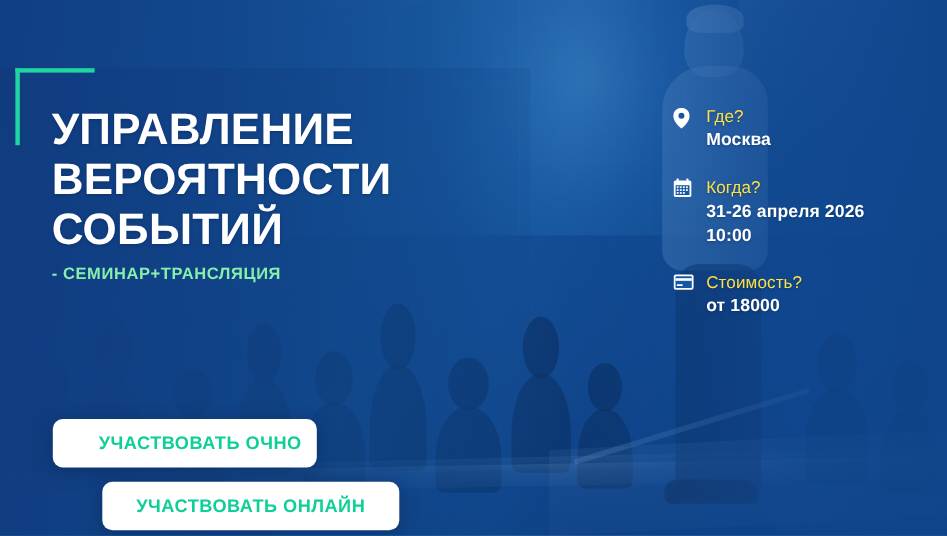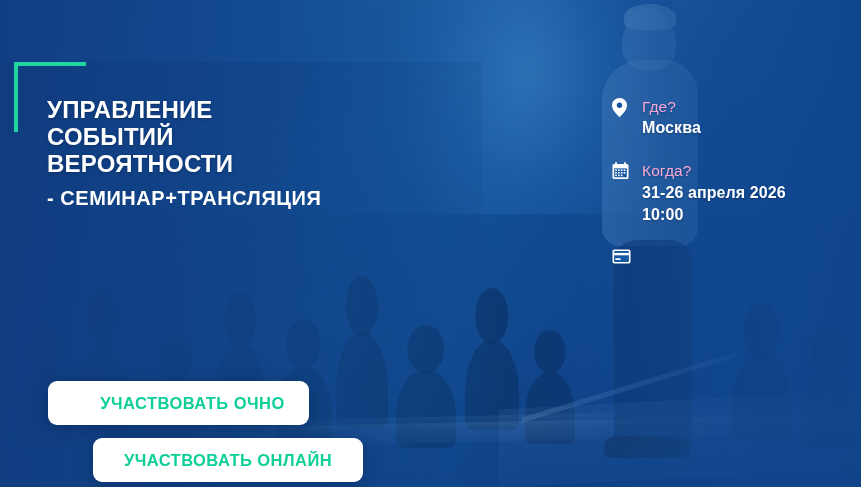--- a/index.html
+++ b/index.html
@@ -154,70 +154,70 @@
     width:72px; height:70px;
     border-top:4px solid #1fd6a0;
     border-left:4px solid #1fd6a0;
     z-index:4;
   }
 
   .left-block {
     position:absolute; left:47px; top:96px; width:330px; z-index:5;
   }
   .title {
-    font-size:24px;
+    font-size:40px;
     font-weight:bold;
     line-height:1.135;
     letter-spacing:.2px;
     color:#ffffff;
     text-transform:uppercase;
     text-shadow:0 1px 3px rgba(6,32,70,.45);
   }
   .subtitle {
     margin-top:9px;
-    font-size:20px;
+    font-size:15px;
     font-weight:bold;
     letter-spacing:.55px;
-    color:#ffffff;
+    color:#86efac;
     text-transform:uppercase;
     white-space:nowrap;
   }
 
   .btn-group { position:absolute; left:48px; top:381px; z-index:6; }
   .btn {
     display:flex; align-items:center; justify-content:center;
     height:44px;
     background:#ffffff;
     border:none; border-radius:9px;
     color:#0fcf99;
     font-family:"Liberation Sans", sans-serif;
     font-size:16.5px; font-weight:bold;
     letter-spacing:.45px;
     text-transform:uppercase;
     cursor:pointer;
     box-shadow:0 3px 16px rgba(4,26,60,.35);
     white-space:nowrap;
   }
-  .btn-offline { width:261px;padding-left:28px; }
+  .btn-offline { width:240px;padding-left:28px; }
   .btn-online  { width:270px; margin-top:13px;margin-left:45px; }
 
   
   .info {
     position:absolute; left:612px; top:96px; width:236px; z-index:6;
   }
   .info-row { display:flex; margin-bottom:21px; }
   .info-row:last-child { margin-bottom:0; }
   .info-icon {
     width:30px; min-width:30px; padding-top:2px;
     color:#ffffff;
   }
   .info-icon svg { display:block; }
   .info-text { flex:1; }
   .info-label {
-    font-size:15.5px; font-weight:normal; color:#f9a8d4;
+    font-size:15.5px; font-weight:normal; color:#fde047;
     line-height:1.38; letter-spacing:.1px;
     text-shadow:0 1px 2px rgba(6,32,70,.4);
   }
   .info-value {
     font-size:16px; font-weight:bold; color:#ffffff;
     line-height:1.38; letter-spacing:.1px;
     text-shadow:0 1px 2px rgba(6,32,70,.4);
   }
 </style>
 </head>
@@ -264,22 +264,22 @@
   <div class="tint-global"></div>
   <div class="tint-left"></div>
   <div class="tint-right"></div>
   <div class="tint-darkbox"></div>
 
   <div class="bracket"></div>
 
   <div class="left-block">
     <div class="title">
       <div>УПРАВЛЕНИЕ</div>
+      <div>ВЕРОЯТНОСТИ</div>
       <div>СОБЫТИЙ</div>
-      <div>ВЕРОЯТНОСТИ</div>
     </div>
     <div class="subtitle">- СЕМИНАР+ТРАНСЛЯЦИЯ</div>
   </div>
 
   <div class="btn-group">
     <button class="btn btn-offline">УЧАСТВОВАТЬ ОЧНО</button>
     <button class="btn btn-online">УЧАСТВОВАТЬ ОНЛАЙН</button>
   </div>
 
   <div class="info">
@@ -329,16 +329,20 @@
 
     <div class="info-row">
       <div class="info-icon">
         <svg width="19" height="15" viewBox="0 0 19 15" fill="none">
           <rect x="0.5" y="0.5" width="18" height="14" rx="1.8" fill="#ffffff"></rect>
           <rect x="2.1" y="2.1" width="14.8" height="10.8" rx="0.8" fill="#1457a2"></rect>
           <rect x="2.1" y="3.9" width="14.8" height="2.4" fill="#ffffff"></rect>
           <rect x="3.3" y="9.3" width="5.3" height="1.7" rx=".5" fill="#ffffff"></rect>
         </svg>
       </div>
+      <div class="info-text">
+        <div class="info-label">Стоимость?</div>
+        <div class="info-value">от 18000</div>
+      </div>
     </div>
 
   </div>
 </div>
 
 </body></html>

